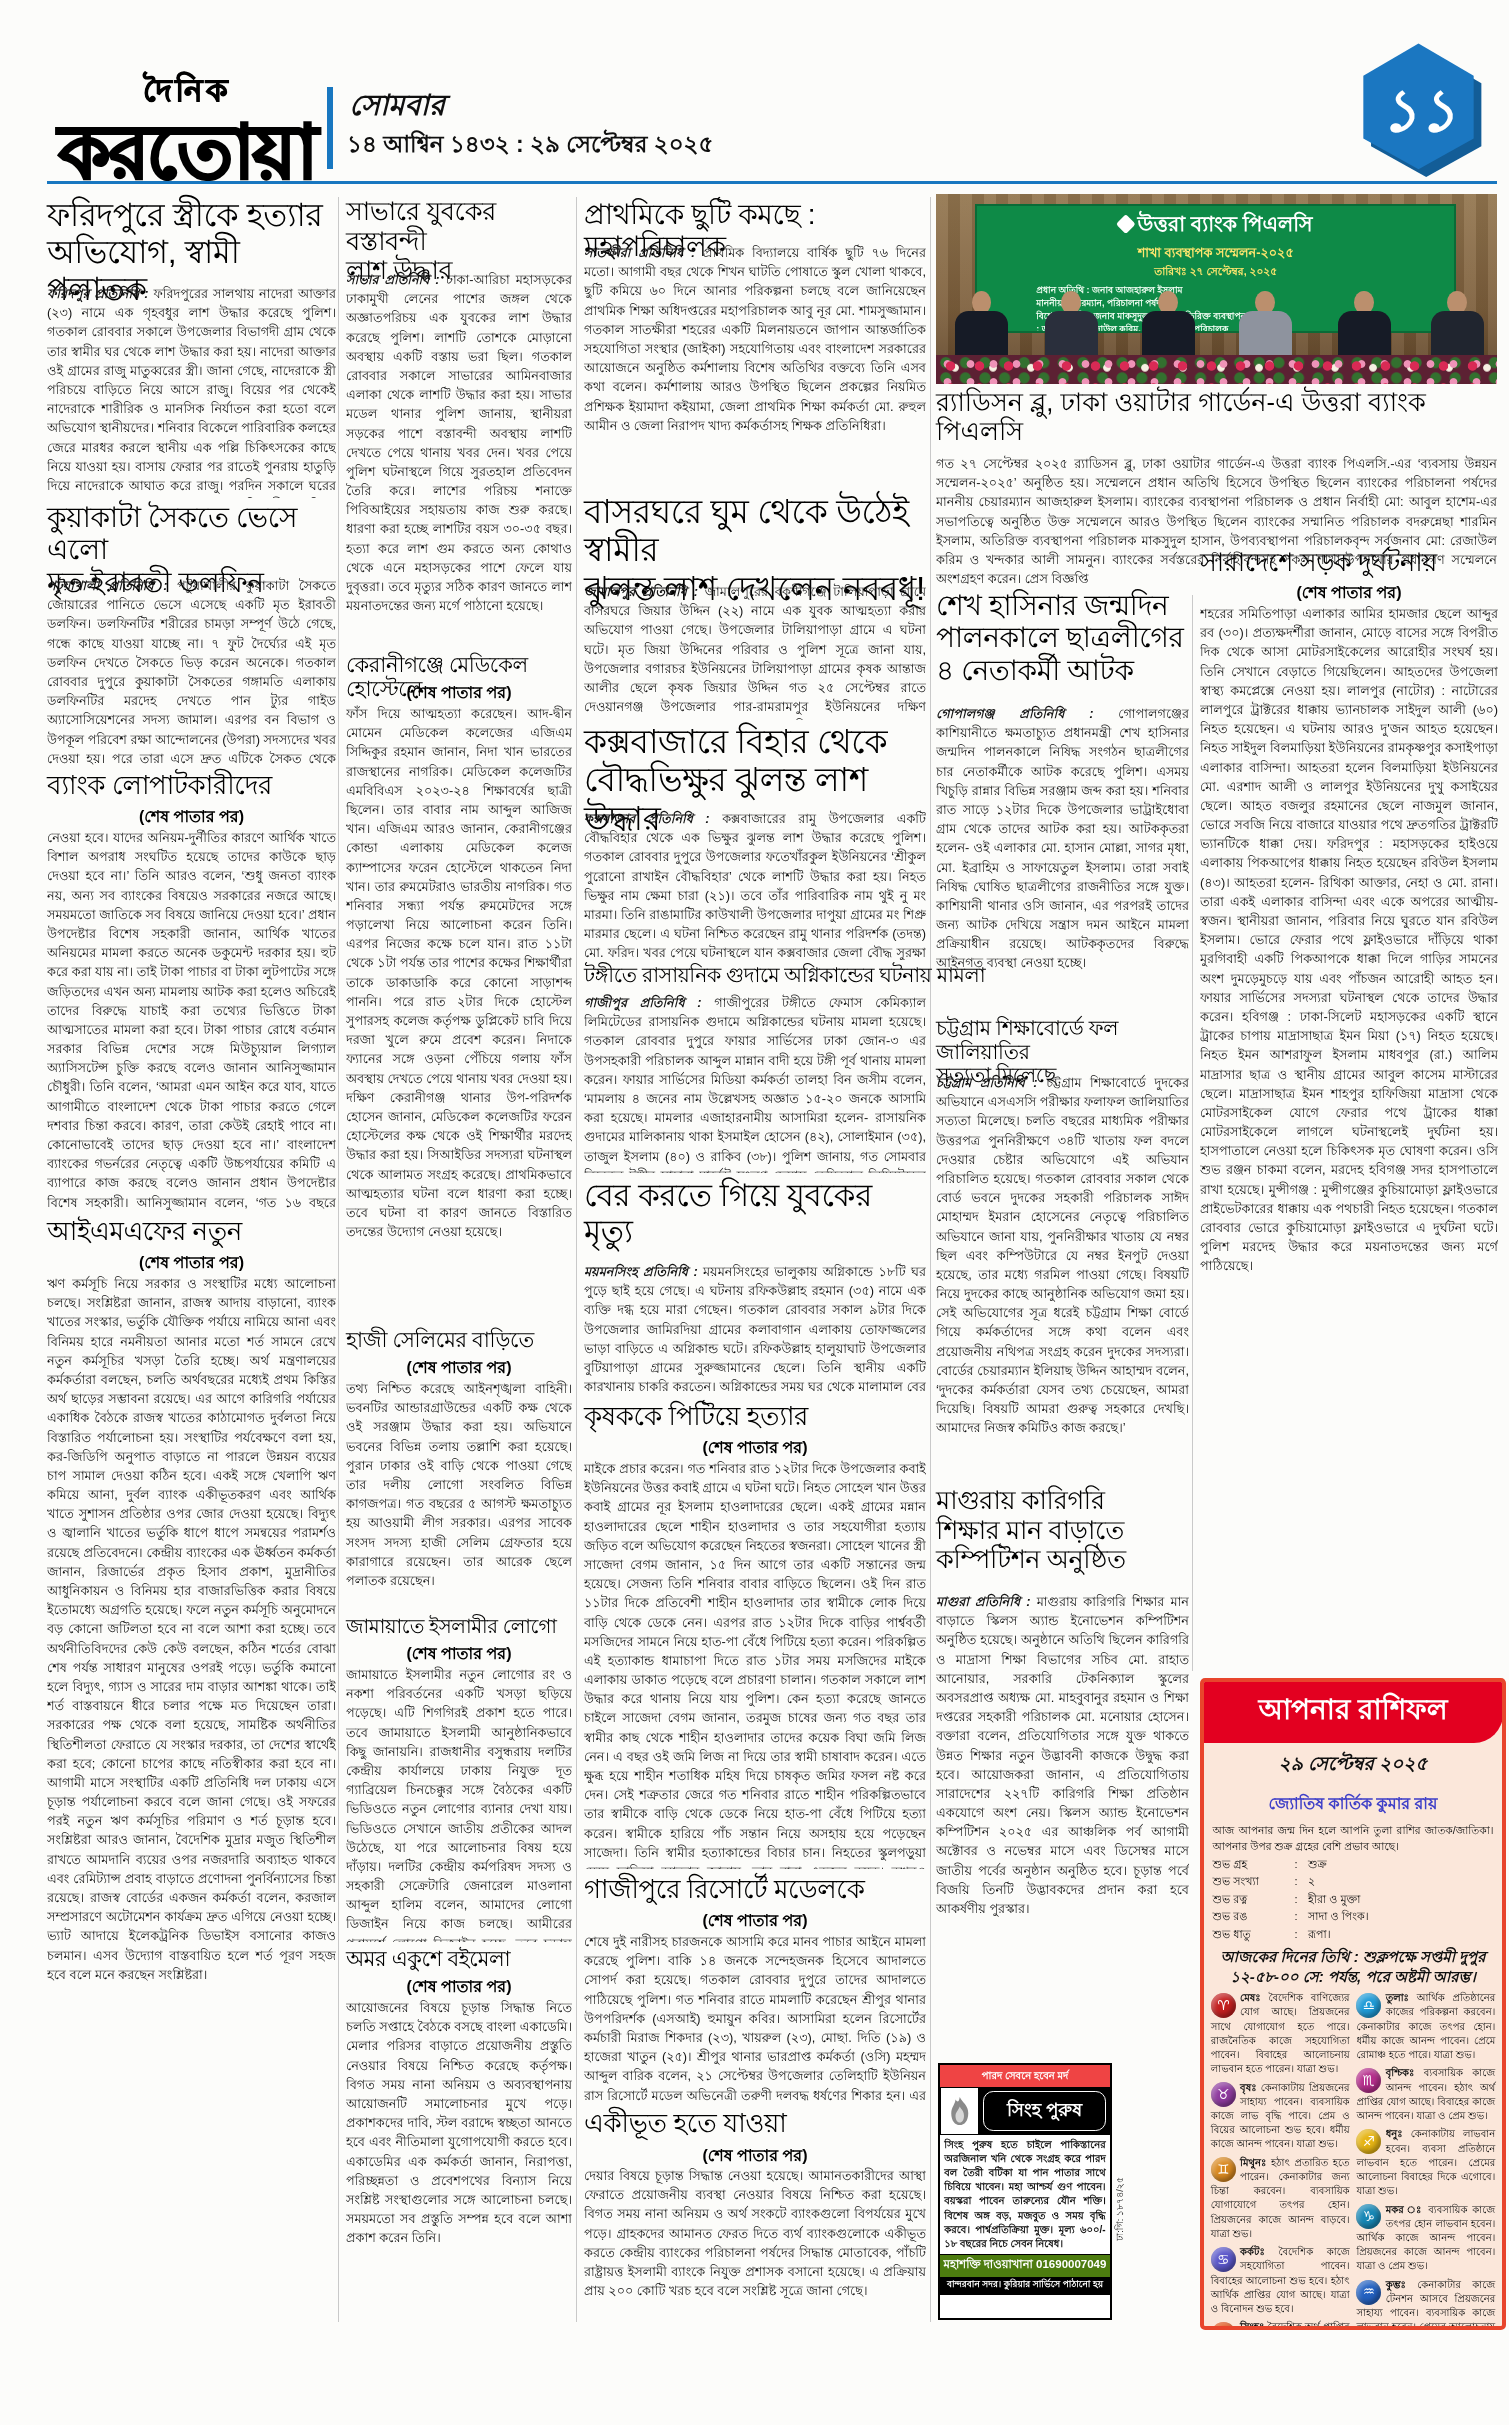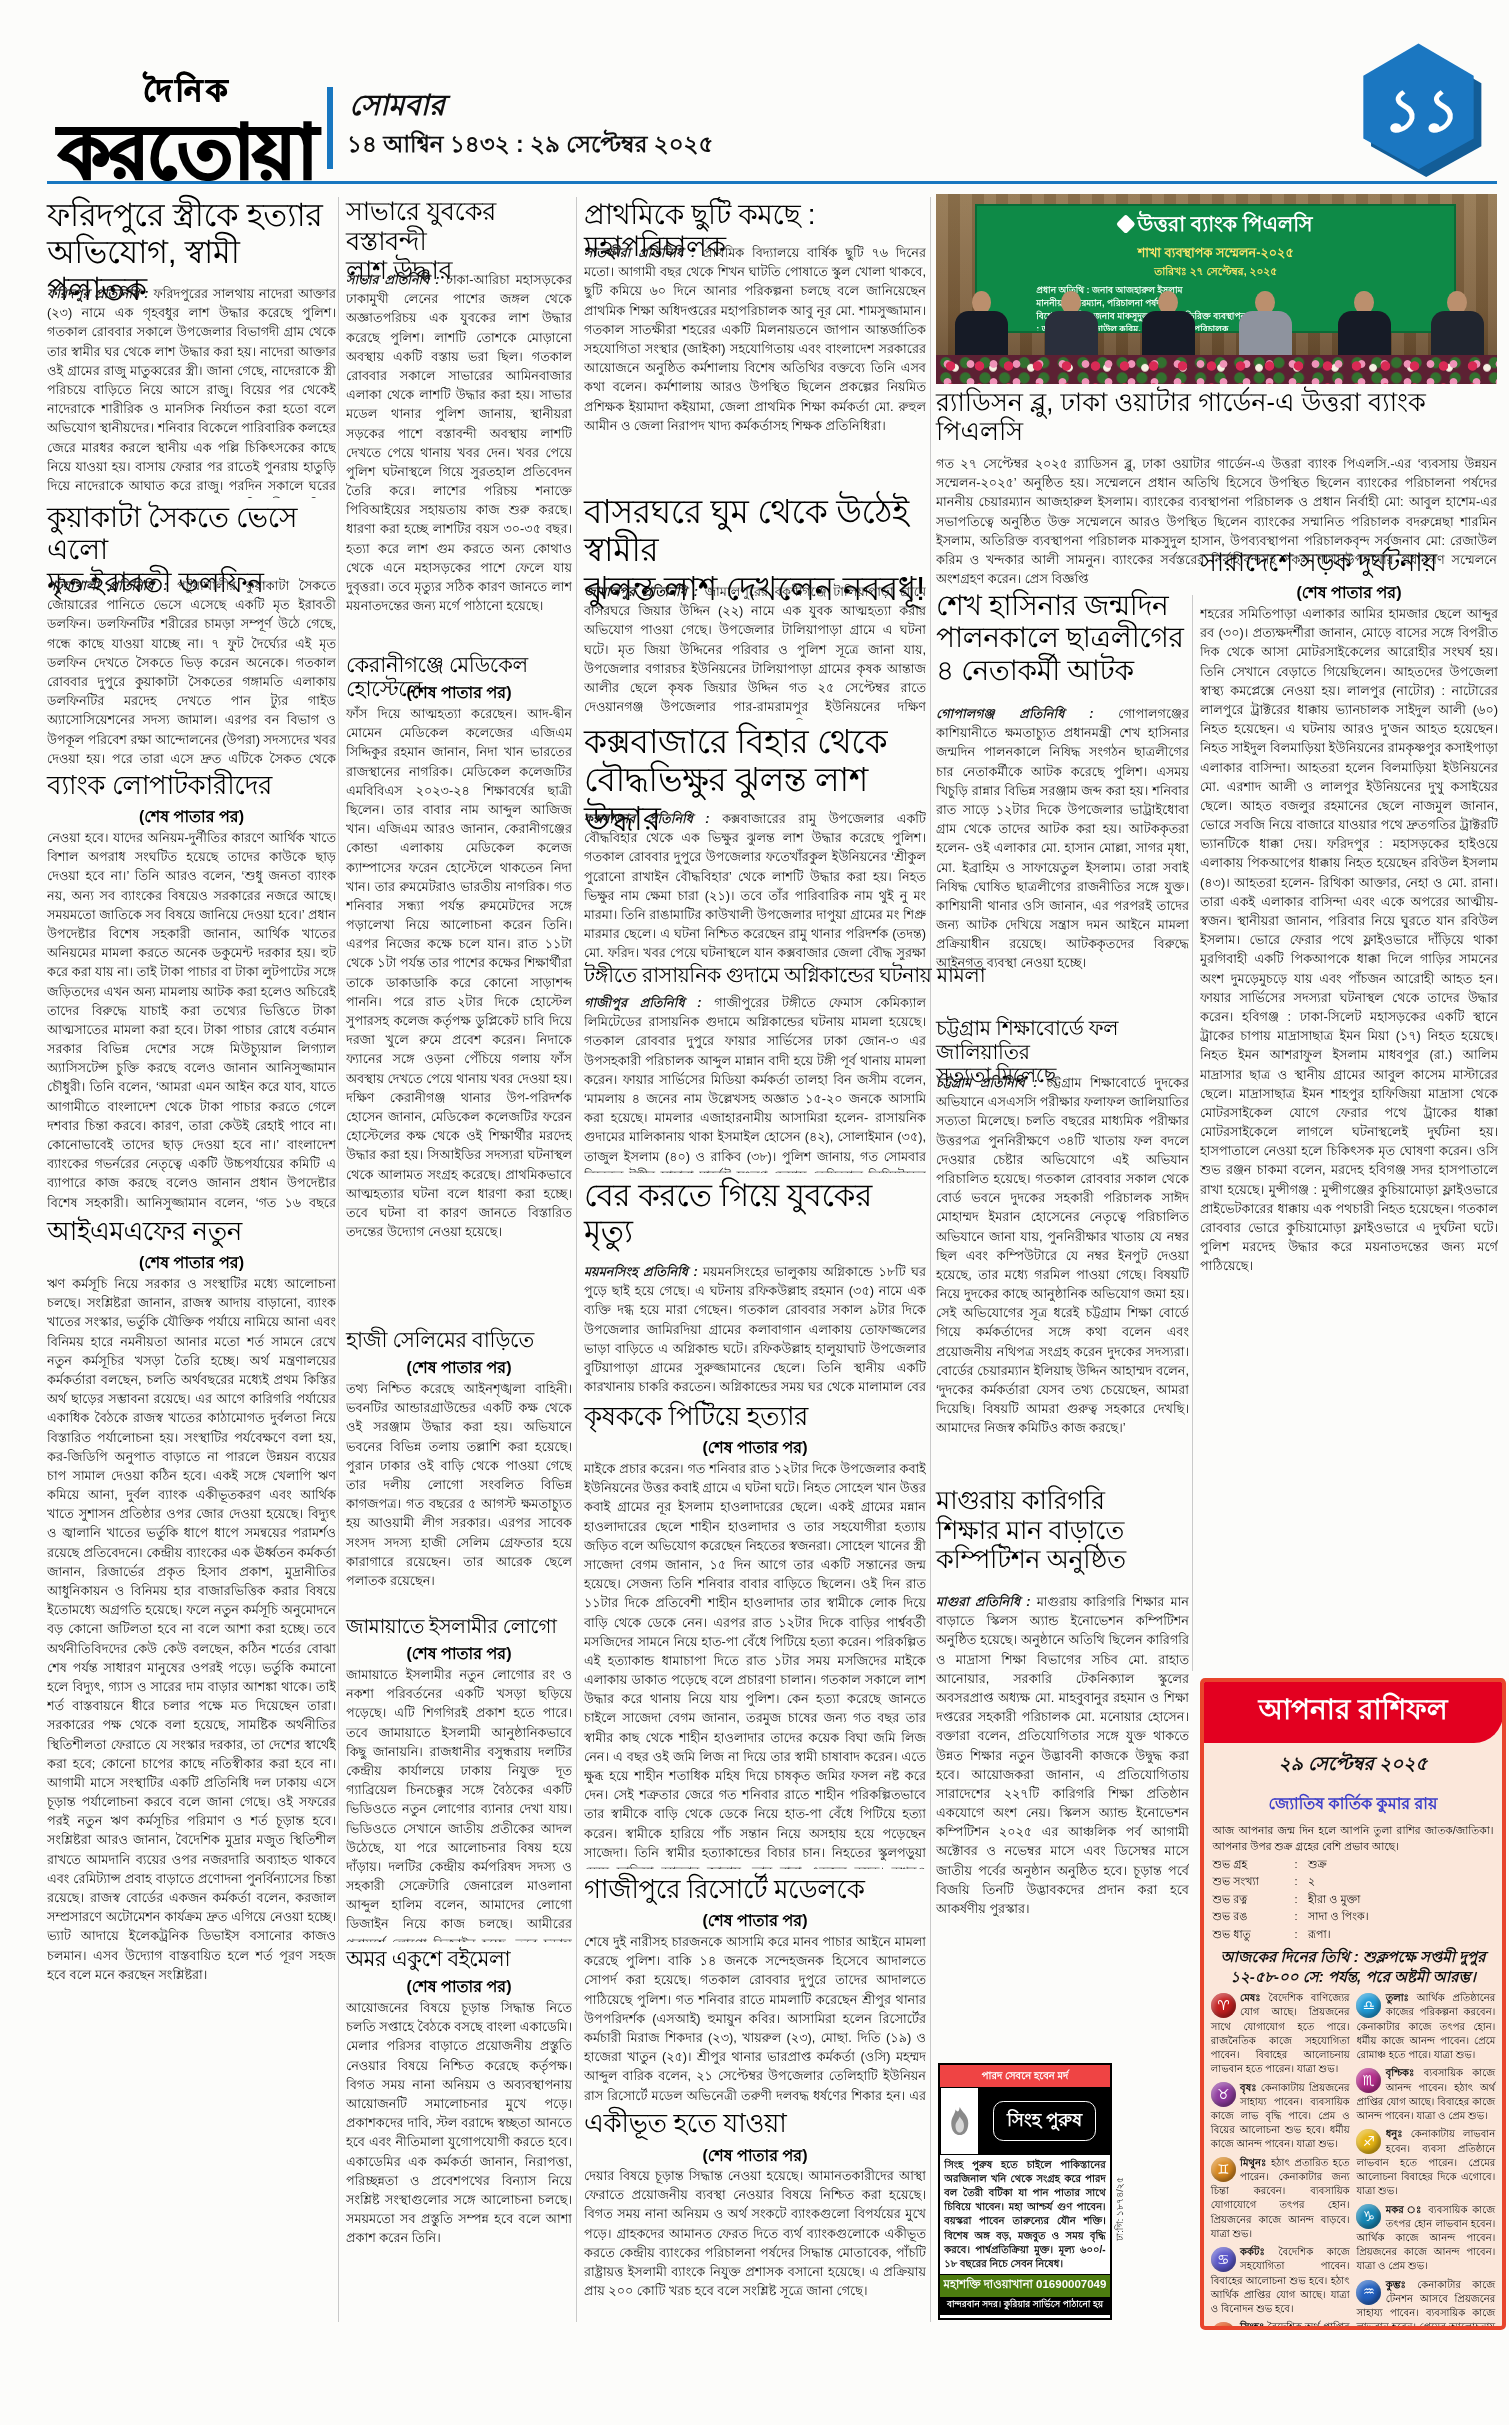--- a/index.html
+++ b/index.html
@@ -52,21 +52,21 @@
   .sign{font-size:10px;line-height:1.42;text-align:justify;margin-bottom:4.3px}
   .zic{float:left;width:25px;height:25px;border-radius:50%;margin:1.7px 4.3px 0.9px 0;color:#fff;
        display:flex;align-items:center;justify-content:center;font-size:13.6px;
        box-shadow:inset -2.6px -3.4px 5.1px rgba(0,0,0,.35),inset 2.6px 3.4px 5.1px rgba(255,255,255,.35)}
   .sname{font-weight:800}
   
   .ad{left:938px;top:2063px;width:170px;height:253px;border:2.6px solid #000;background:#fff;overflow:hidden}
   .ad .l1{background:#ef4444;color:#fff;font-size:10px;font-weight:800;text-align:center;padding:2.6px 0}
   .ad .l2row{display:flex;align-items:stretch;background:#000}
   .ad .fl{width:37px;background:#fff;border:1.7px solid #000;display:flex;align-items:center;justify-content:center}
-  .ad .l2{flex:1;color:#fff;font-size:18px;font-weight:900;text-align:center;padding:3.4px 0;border:1.7px solid #fff;border-radius:10.2px;margin:14px}
+  .ad .l2{flex:1;color:#fff;font-size:18px;font-weight:900;text-align:center;padding:3.4px 0;border:1.7px solid #fff;border-radius:10.2px;margin:4px}
   .ad .bd{font-size:10px;font-weight:700;line-height:1.42;text-align:justify;padding:2.6px 4.3px;border-bottom:1.7px solid #000}
   .ad .f1{background:#4d7c0f;color:#fff;font-size:11.5px;font-weight:800;text-align:center;padding:1.7px 0}
   .ad .f2{background:#000;color:#fff;font-size:9px;font-weight:700;text-align:center;padding:0 0 2.6px}
   .ad-side{left:1112px;top:2177px;writing-mode:vertical-rl;transform:rotate(180deg);font-size:9.4px;color:#222}
   .cap-h{font-weight:400;text-align:left;font-size:25.5px;line-height:1.15;color:#000}
 </style>
 </head>
 <body>
 
 <div class="abs" style="left:51px;top:66px;width:272px;text-align:center">

